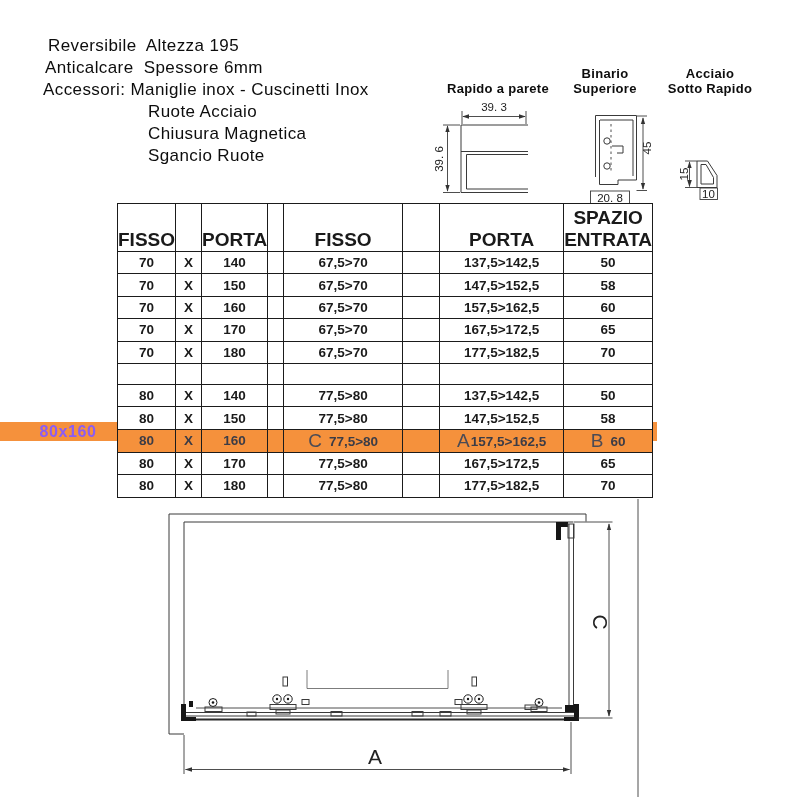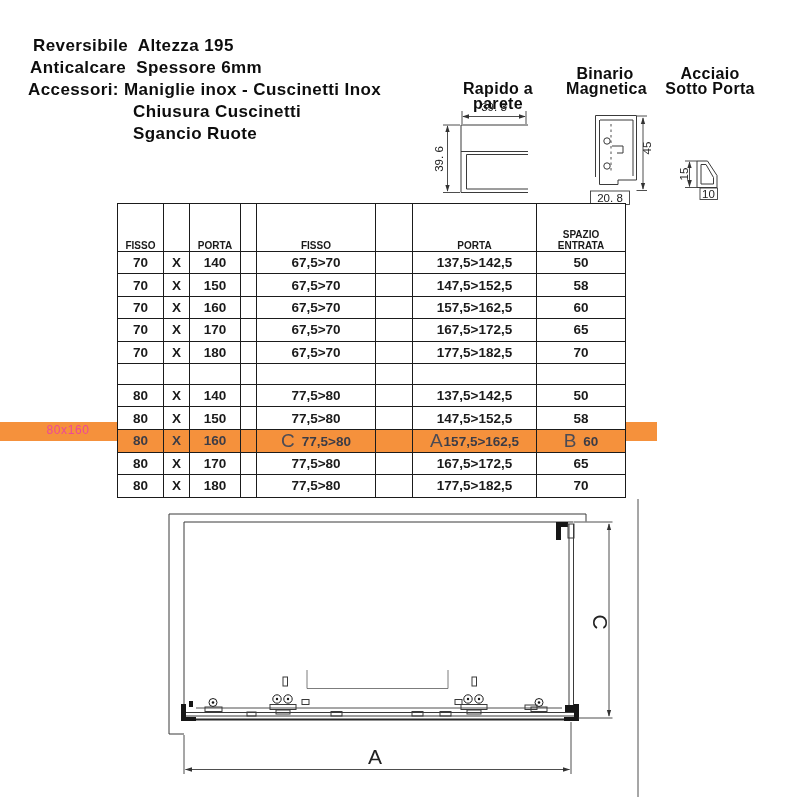--- a/index.html
+++ b/index.html
@@ -3,73 +3,74 @@
 <meta charset="utf-8">
 <style>
   html,body{margin:0;padding:0;}
   body{
     width:800px;height:800px;position:relative;background:#fff;
     font-family:"Liberation Sans",sans-serif;color:#111;overflow:hidden;
   }
   .abs{position:absolute;}
 
   
-  #spec-block{left:28px;top:35px;font-size:17px;font-weight:700;letter-spacing:.4px;line-height:22px;color:#0d0d0d;}
+  #spec-block{left:43px;top:35px;font-size:17px;font-weight:400;letter-spacing:.4px;line-height:22px;color:#0d0d0d;}
   #spec-block .ln{white-space:pre;}
   .ind1{padding-left:5px;} .ind2{padding-left:2px;} .ind4{padding-left:105px;}
 
   
-  .pf-label{font-size:16px;font-weight:700;letter-spacing:.3px;text-align:center;line-height:15px;color:#0d0d0d;}
+  .pf-label{font-size:13px;font-weight:700;letter-spacing:.3px;text-align:center;line-height:15px;color:#0d0d0d;}
 
   
   #spec-table{left:117px;top:203px;border-collapse:collapse;table-layout:fixed;background:#fff;z-index:2;}
   #spec-table td{
     border:1.5px solid #1b1b1b;text-align:center;vertical-align:middle;
     font-size:13.5px;font-weight:700;color:#1a1a1a;padding:0;overflow:hidden;white-space:nowrap;
   }
-  #spec-table tr.hdr td{vertical-align:bottom;padding-bottom:0;height:47px;font-size:10px;}
+  #spec-table tr.hdr td{vertical-align:bottom;padding-bottom:0;height:47px;font-size:19px;}
   #spec-table tr.row td{height:21.4px;}
   #spec-table tr.gap-row td{height:20px;}
   #spec-table tr.hl td{background:var(--hl,#F5913C);color:#3c3c46;}
   .ltr{font-size:19px;font-weight:400;color:#4b4b55;margin-right:7px;vertical-align:-1px;}
   .ltr-tight{margin-right:1px;}
 
   
   #hl-strip{left:0;top:422px;width:657px;height:19px;background:var(--hl,#F5913C);z-index:1;}
-  #hl-size{left:28px;top:423px;width:80px;text-align:center;font-size:12px;font-weight:400;letter-spacing:.6px;color:#ec4899;z-index:3;}
+  #hl-size{left:28px;top:423px;width:80px;text-align:center;font-size:16px;font-weight:700;letter-spacing:.6px;color:#8b5cf6;z-index:3;}
 
   
   svg{position:absolute;overflow:visible;}
   svg text{font-family:"Liberation Sans",sans-serif;fill:#1c1c1c;font-size:11.5px;}
   .cad{stroke:#3a3a3a;fill:none;stroke-width:1;}
   .cad-thick{stroke:#2b2b2b;fill:none;stroke-width:2;}
   .dim{stroke:#3a3a3a;fill:none;stroke-width:.9;}
   .hw{fill:#161616;stroke:none;}
   .hww{fill:#fff;stroke:#1c1c1c;stroke-width:1;}
   .big-dim-text{font-size:21px;fill:#222;}
 </style>
 </head>
 <body>
 
 <div class="abs" id="spec-block">
   <div class="ln ind1">Reversibile  Altezza 195</div>
   <div class="ln ind2">Anticalcare  Spessore 6mm</div>
   <div class="ln">Accessori: Maniglie inox - Cuscinetti Inox</div>
-  <div class="ln ind4">Chiusura Cuscinetti</div>
+  <div class="ln ind4">Ruote Acciaio</div>
+  <div class="ln ind4">Chiusura Magnetica</div>
   <div class="ln ind4">Sgancio Ruote</div>
 </div>
 
 <div class="abs pf-label" style="left:443px;top:81px;width:110px;">Rapido a parete</div>
 <div class="abs pf-label" style="left:566px;top:66px;width:78px;">
   <div>Binario</div>
-  <div>Magnetica</div>
+  <div>Superiore</div>
 </div>
 <div class="abs pf-label" style="left:663px;top:66px;width:94px;">
   <div>Acciaio</div>
-  <div>Sotto Porta</div>
+  <div>Sotto Rapido</div>
 </div>
 
 <svg style="left:425px;top:95px;" width="335" height="115" viewBox="425 95 335 115">
   <defs>
     <marker id="arr" viewBox="0 0 10 10" refX="9" refY="5" markerWidth="8" markerHeight="8" orient="auto-start-reverse">
       <path d="M0,1.8 L10,5 L0,8.2 z" fill="#333"></path>
     </marker>
   </defs>
 
   <g>

